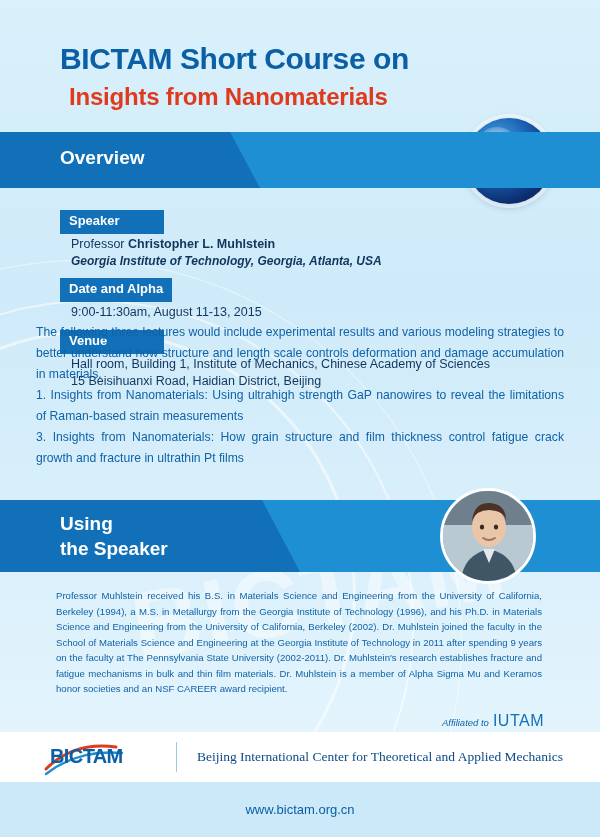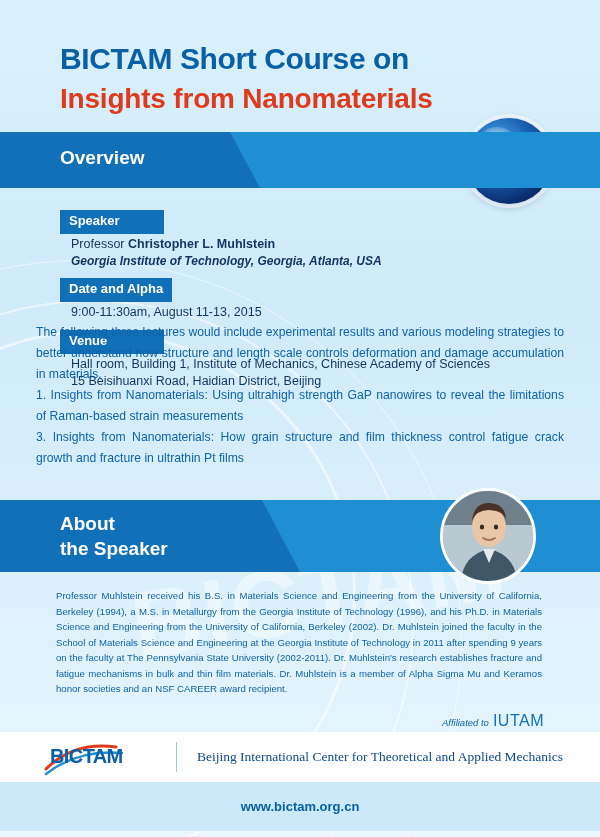--- a/index.html
+++ b/index.html
@@ -49,25 +49,26 @@
     width: 500px;
   }
   .title-main {
     font-size: 30px;
     font-weight: bold;
     color: #0b5fa5;
     letter-spacing: -0.4px;
     line-height: 1.12;
   }
   .title-sub {
-    font-size: 28px;
+    font-size: 24px;
     font-weight: bold;
     color: #e03a1c;
     margin-top: 7px;
     letter-spacing: -0.2px;
+    margin-left: 9px;
   }
   
   .banner {
     position: absolute;
     left: 0;
     top: 132px;
     width: 592px;
     height: 56px;
   }
   .banner .bar1 {
@@ -273,25 +274,25 @@
     font-size: 13.5px;
     color: #0b4a86;
     font-family: "Liberation Serif", serif;
     text-align: right;
   }
   .urlbar {
     position: absolute;
     left: 0;
     top: 782px;
     width: 600px;
-    height: 49px;
+    height: 55px;
     background: #cbe9f8;
     color: #0b5fa5;
     font-size: 13px;
-    font-weight: bold;
+    font-weight: normal;
     display: flex;
     align-items: center;
     justify-content: center;
   }
 </style>
 </head>
 <body>
 
 <div class="poster">
 
@@ -356,21 +357,21 @@
   <div class="abstract">
     <p>The following three lectures would include experimental results and various modeling strategies to better understand how structure and length scale controls deformation and damage accumulation in materials.</p>
     <p>1. Insights from Nanomaterials: Using ultrahigh strength GaP nanowires to reveal the limitations of Raman-based strain measurements</p>
     <p>3. Insights from Nanomaterials: How grain structure and film thickness control fatigue crack growth and fracture in ultrathin Pt films</p>
   </div>
 
   <div class="banner2">
     <div class="b1"></div>
     <div class="b2"></div>
     <div class="btxt2">
-      <div>About</div>
+      <div>Using</div>
       <div>the Speaker</div>
     </div>
   </div>
 
   <div class="portrait">
     <svg width="90" height="90" viewBox="0 0 90 90">
       <rect x="0" y="0" width="90" height="90" fill="#b9c9d2"></rect>
       <rect x="0" y="0" width="90" height="34" fill="#6f7f8c"></rect>
       <ellipse cx="46" cy="36" rx="17" ry="20" fill="#e9c6a8"></ellipse>
       <path d="M29 30 Q31 11 47 12 Q63 13 63 30 Q62 20 46 19 Q33 19 29 30 Z" fill="#4a3326"></path>

